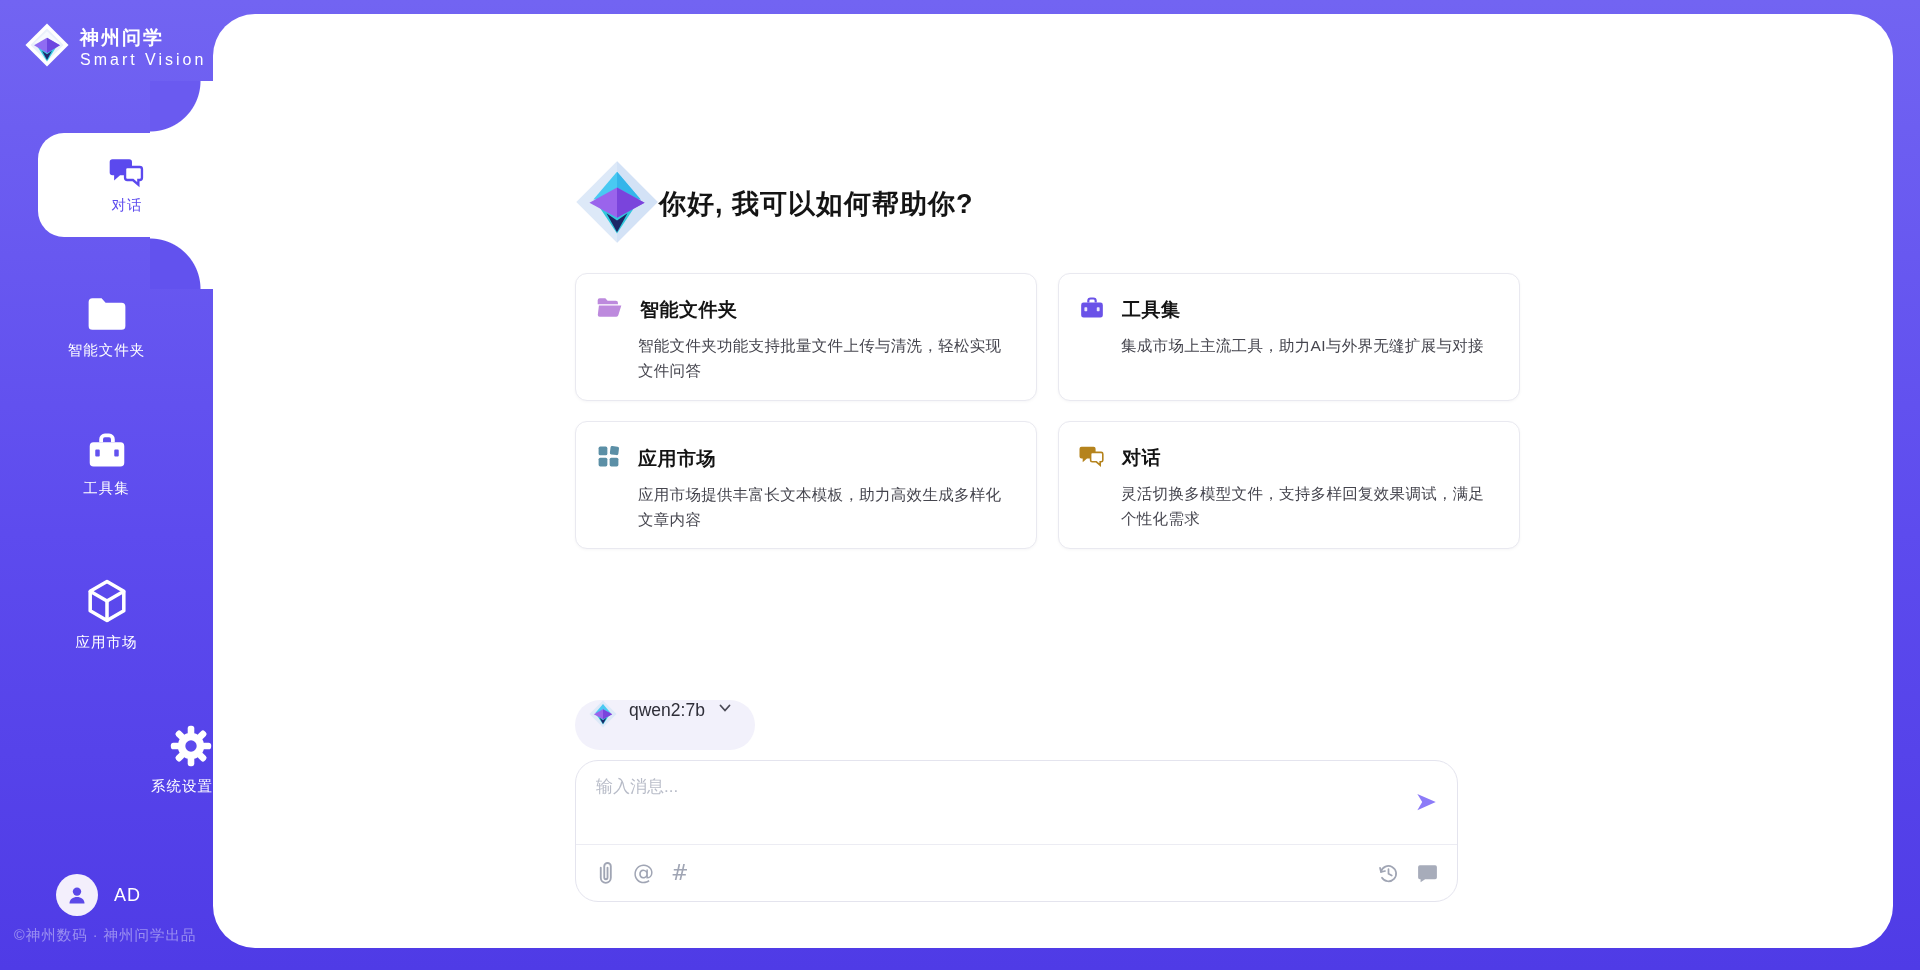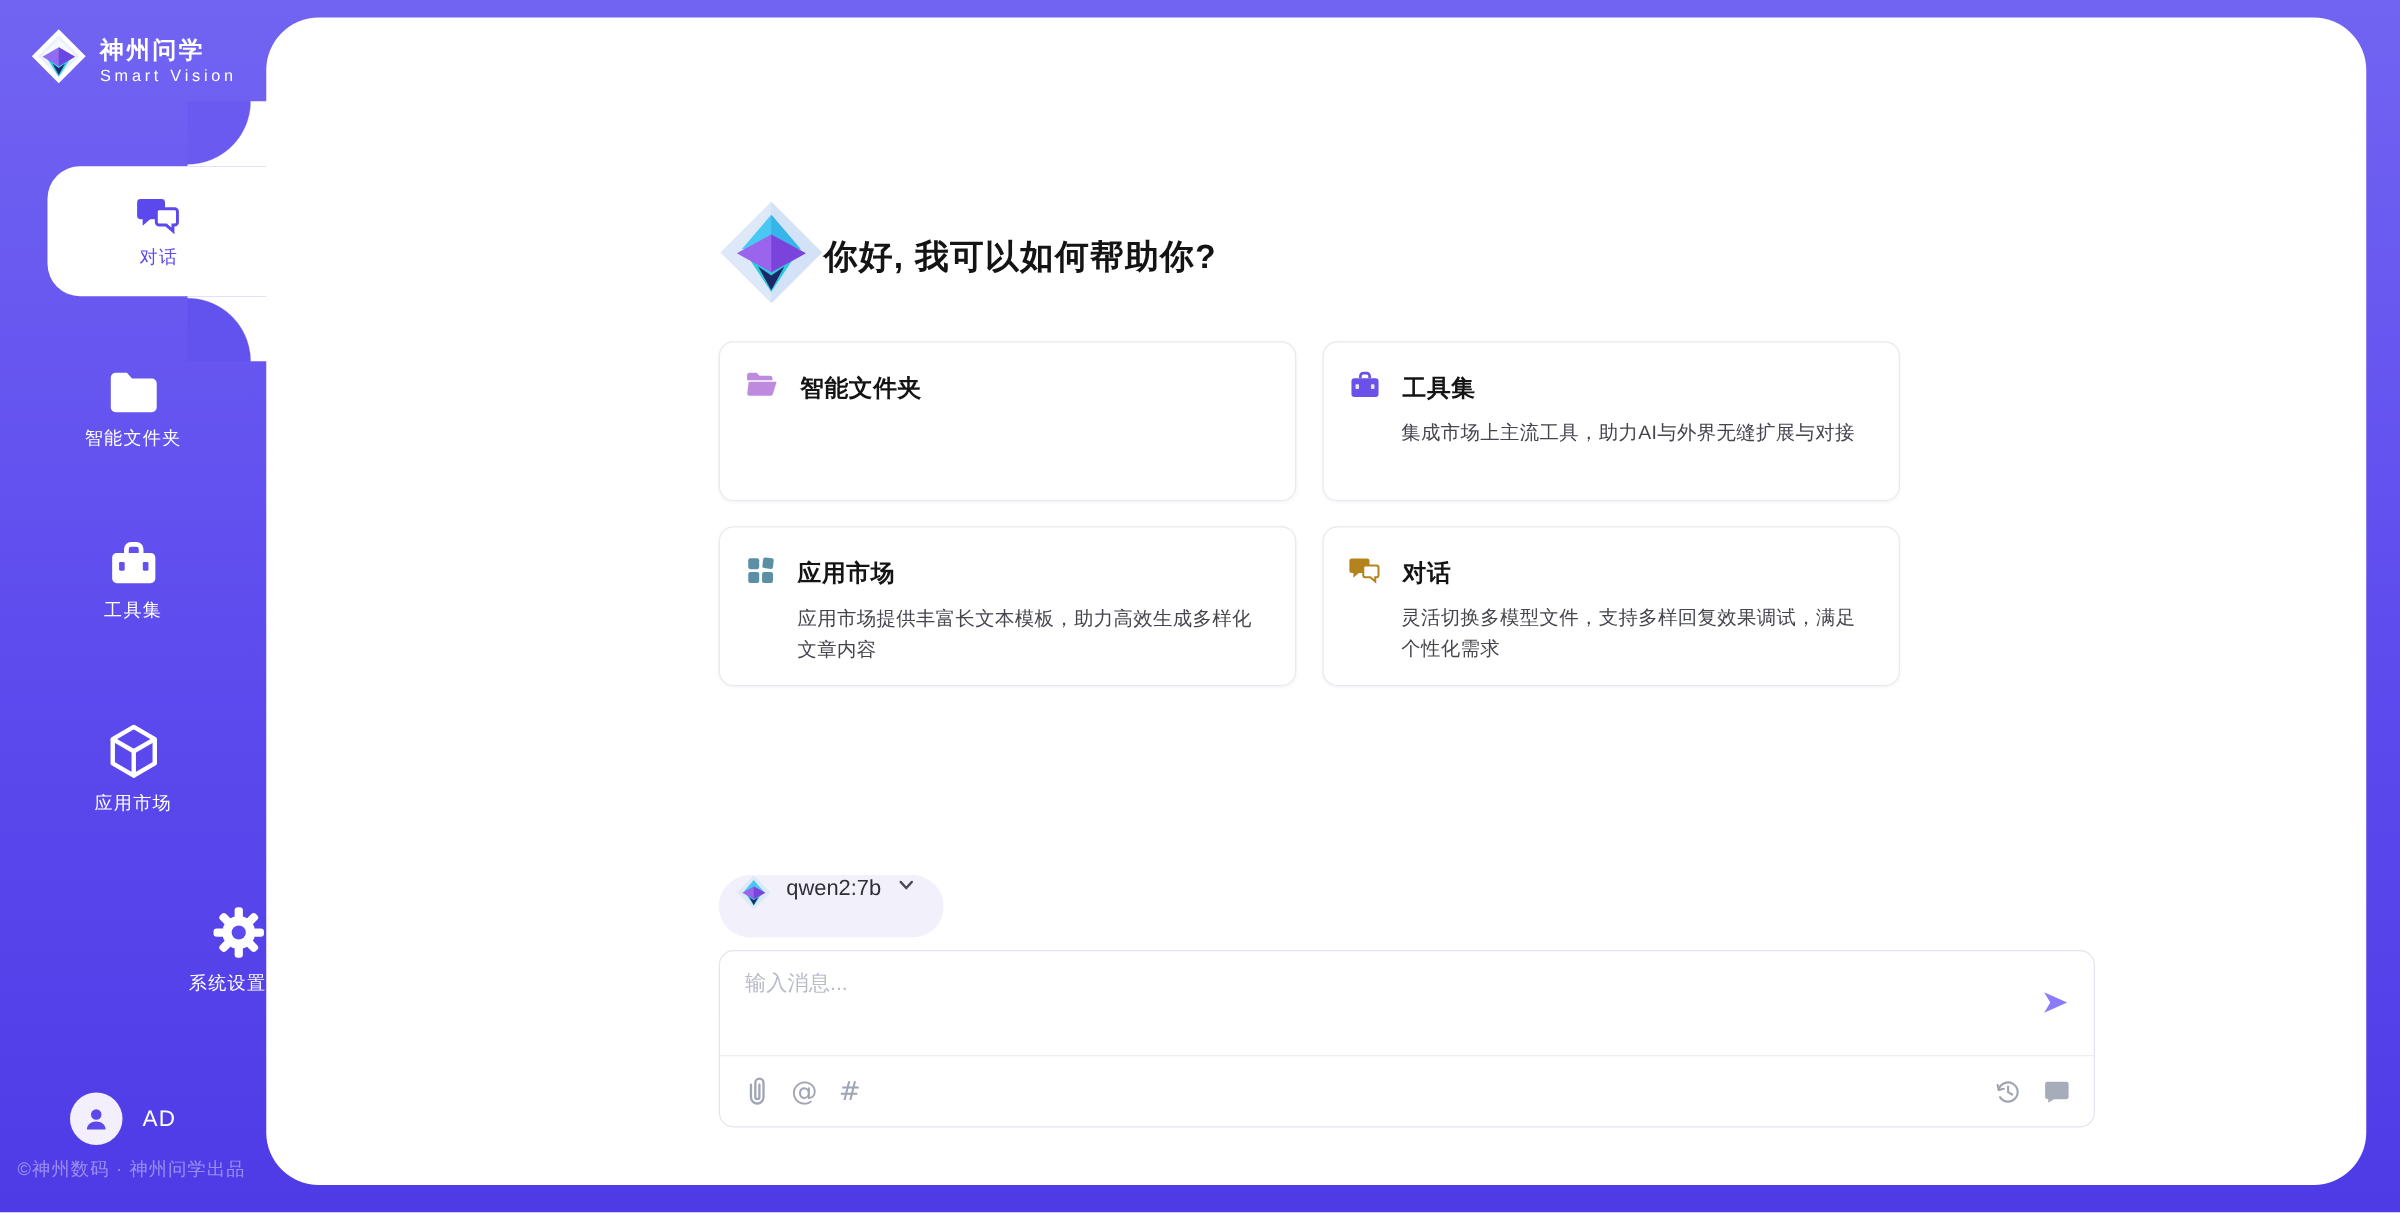--- a/index.html
+++ b/index.html
@@ -11,21 +11,21 @@
 
   
   .main-panel { position:absolute; left:213px; top:14px; width:1680px; height:934px;
                 background:#ffffff; border-radius:42px; }
 
   
   .sidebar { position:absolute; left:0; top:0; width:213px; height:970px;border-radius:20px; }
 
   .brand { position:absolute; left:24px; top:22px; display:flex; align-items:center; gap:10px; }
   .brand-text .cn { color:#fff; font-size:19px; font-weight:700; letter-spacing:2px; }
-  .brand-text .en { color:#fff; font-size:13px; letter-spacing:3px; margin-top:0;text-align:center; }
+  .brand-text .en { color:#fff; font-size:16px; letter-spacing:3px; margin-top:0;text-align:center; }
 
   
   .active-tab { position:absolute; left:38px; top:133px; width:178px; height:104px;
                 background:#fff; border-radius:26px 0 0 26px; z-index:3;
                 display:flex; flex-direction:column; align-items:center; justify-content:center; gap:7px; }
   .fillet { position:absolute; width:64px; height:52px; z-index:2; }
   .fillet.top { left:150px; top:81px;
                 background:radial-gradient(circle 52px at 0 0, #6a5af0 0 50px, #ffffff 51px); }
   .fillet.bottom { left:150px; top:237px;
                 background:radial-gradient(circle 52px at 0 100%, #6252ee 0 50px, #ffffff 51px); }
@@ -61,22 +61,22 @@
   .card-head { display:flex; align-items:center; gap:17px; }
   .card-title { font-size:19px; font-weight:700; color:#141414; letter-spacing:0.5px; }
   .card-desc { margin:9px 0 0 42px; font-size:15.5px; color:#45454e; line-height:1.62; letter-spacing:0.3px; }
 
   
   .model-pill { position:absolute; left:575px; top:700px; height:50px; z-index:4;
                 display:inline-flex; align-items:flex-start; gap:12px; padding:0 22px 0 14px;
                 background:#f2f1fb; border-radius:26px; cursor:pointer; }
   .model-name { font-size:17.5px; color:#2e2e38; }
 
-  .composer { position:absolute; left:575px; top:760px; width:1101px; height:142px; z-index:4;
-              background:#fff; border:1.5px solid #e4e4ee; border-radius:12px; }
+  .composer { position:absolute; left:575px; top:760px; width:883px; height:142px; z-index:4;
+              background:#fff; border:1.5px solid #e4e4ee; border-radius:23px; }
   .composer textarea { position:absolute; left:20px; top:14px; width:860px; height:52px;
                        border:none; outline:none; resize:none; font-family:inherit;
                        font-size:17px; color:#333; background:transparent; }
   .composer textarea::placeholder { color:#b8bcc8; }
   .send-btn { position:absolute; right:16px; top:26px; width:30px; height:30px; border:none;
               background:transparent; cursor:pointer; display:flex; align-items:center; justify-content:center; }
   .composer-divider { position:absolute; left:0; right:0; top:83px; height:1px; background:#ececf3; }
   .composer-tools { position:absolute; left:20px; right:18px; top:84px; bottom:0;
                     display:flex; align-items:center; gap:17px; }
   .tool-btn { border:none; background:transparent; cursor:pointer; display:flex; align-items:center;
@@ -209,20 +209,21 @@
     <div class="card">
       <div class="card-head">
         <span>
           <svg width="27" height="24" viewBox="0 0 24 21" fill="#bd8add">
             <path d="M1.5 3.6A1.8 1.8 0 0 1 3.3 1.8h5l2 2.2h7.4a1.8 1.8 0 0 1 1.8 1.8v1.4H1.5z"></path>
             <path d="M2.6 8.2h19.9l-2.6 8.6a1.9 1.9 0 0 1-1.8 1.4H3.2a1.6 1.6 0 0 1-1.6-1.7z"></path>
           </svg>
         </span>
         <span class="card-title">智能文件夹</span>
       </div>
+      <div class="card-desc">智能文件夹功能支持批量文件上传与清洗，轻松实现文件问答</div>
     </div>
 
     <div class="card">
       <div class="card-head">
         <span>
           <svg width="26" height="24" viewBox="0 0 24 22">
             <path d="M8.6 6V4.4A2.2 2.2 0 0 1 10.8 2.2h2.4a2.2 2.2 0 0 1 2.2 2.2V6" fill="none" stroke="#6a52e8" stroke-width="2"></path>
             <path d="M2 8.2A2.2 2.2 0 0 1 4.2 6h15.6A2.2 2.2 0 0 1 22 8.2v9.4a2.2 2.2 0 0 1-2.2 2.2H4.2A2.2 2.2 0 0 1 2 17.6z" fill="#6a52e8"></path>
             <rect x="5" y="10.4" width="2.6" height="3.6" rx="0.6" fill="#ffffff" opacity="0.85"></rect>
             <rect x="16.4" y="10.4" width="2.6" height="3.6" rx="0.6" fill="#ffffff" opacity="0.85"></rect>

